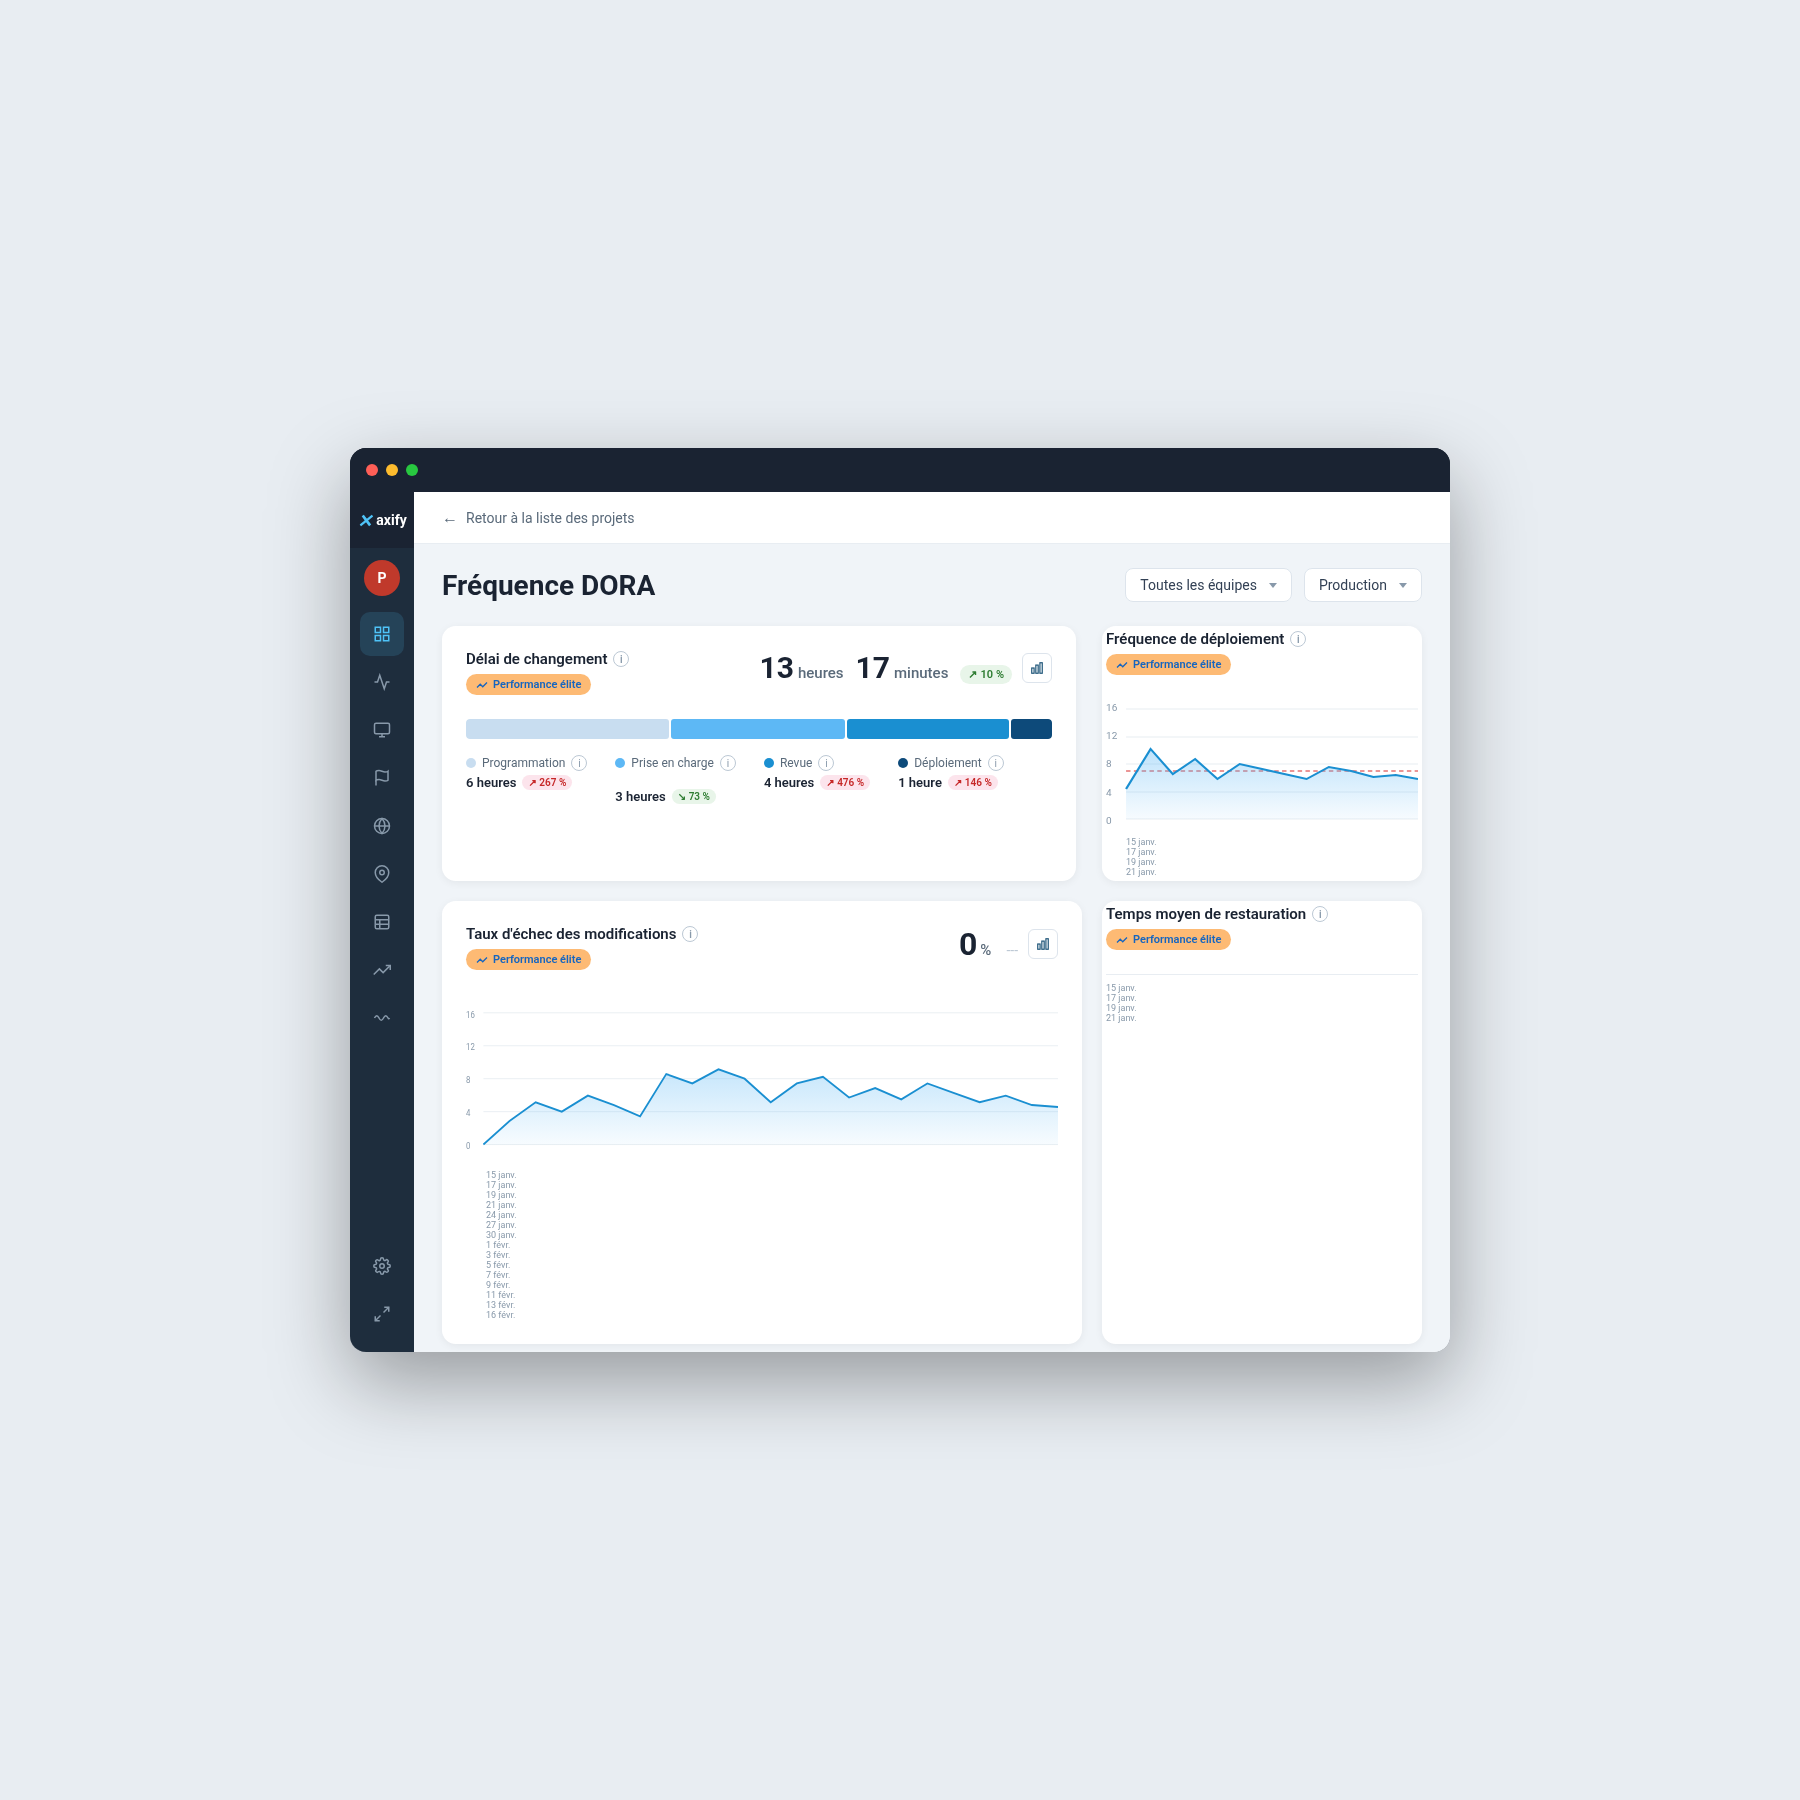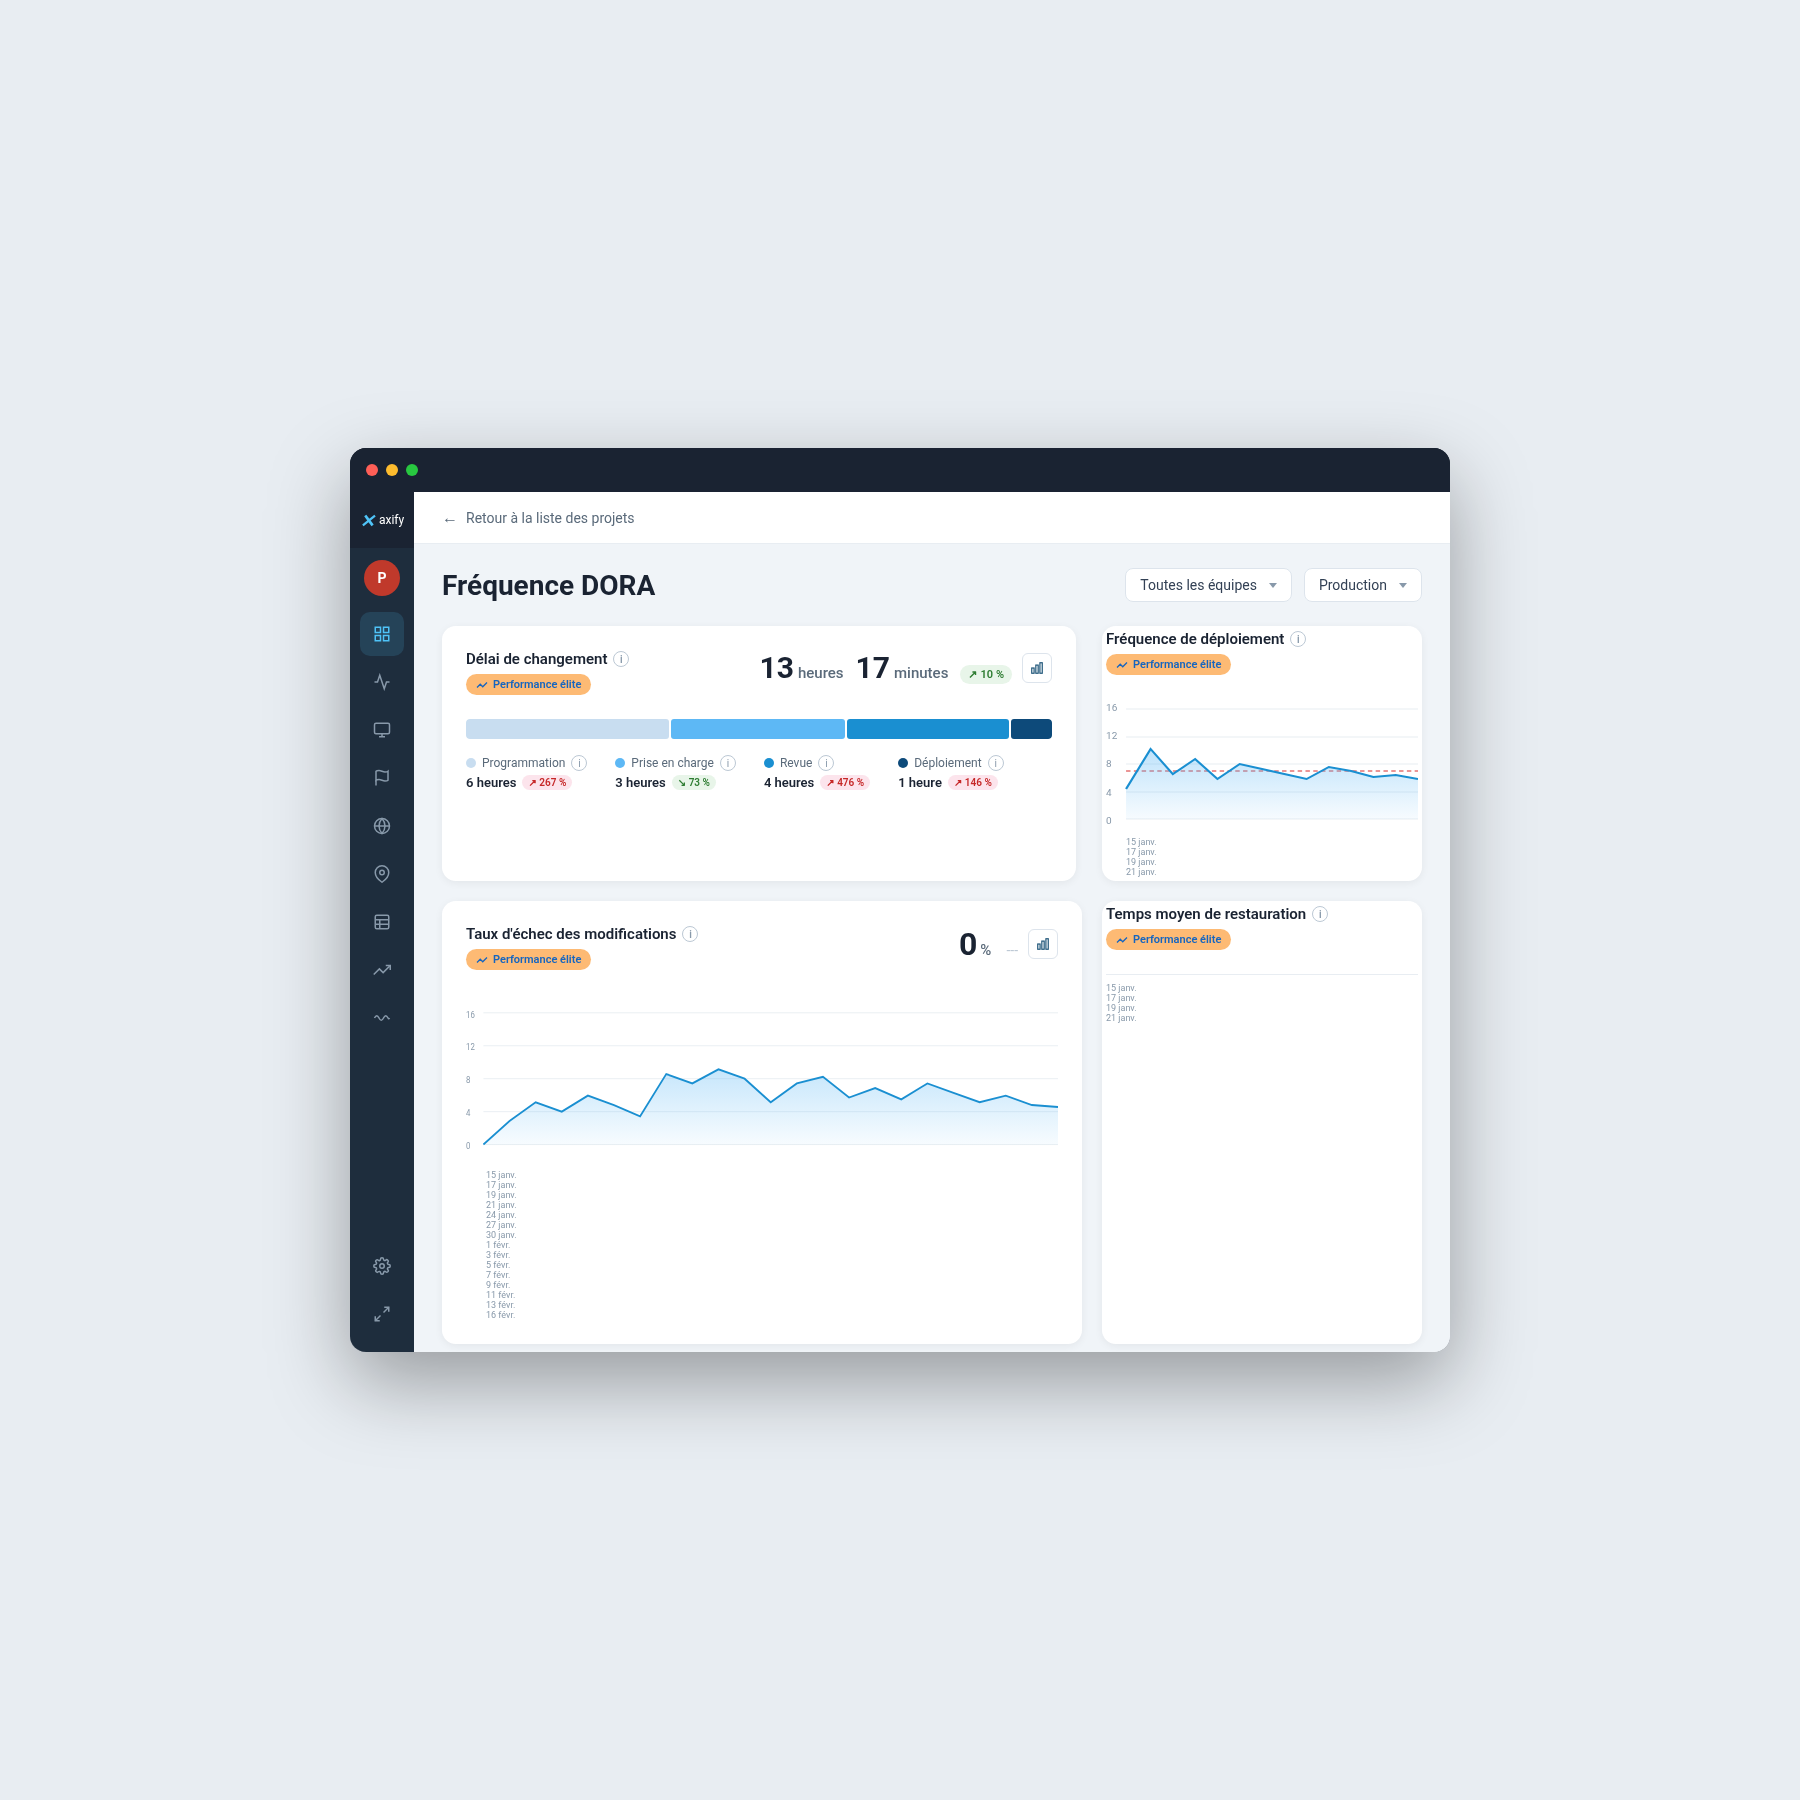--- a/index.html
+++ b/index.html
@@ -58,22 +58,22 @@
       width: 64px;
       height: 56px;
       background: #1a2332;
       display: flex;
       align-items: center;
       justify-content: center;
       gap: 4px;
     }
     .logo-text {
       color: white;
-      font-size: 12px;
-      font-weight: 400;
+      font-size: 14px;
+      font-weight: 700;
     }
 
     .sidebar-avatar {
       width: 36px;
       height: 36px;
       border-radius: 50%;
       background: #c0392b;
       color: white;
       display: flex;
       align-items: center;
@@ -606,21 +606,21 @@
                     <span class="legend-value">6 heures</span>
                     <span class="legend-badge-up">↗ 267 %</span>
                   </div>
                 </div>
                 <div class="legend-item">
                   <div class="legend-label">
                     <div class="legend-dot" style="background:#5db8f5;"></div>
                     <span>Prise en charge</span>
                     <div class="info-icon">i</div>
                   </div>
-                  <div style="display:flex;align-items:center;gap:6px;">
+                  <div style="display:flex;align-items:center;gap:6px;margin-top:14px;">
                     <span class="legend-value">3 heures</span>
                     <span class="legend-badge-down">↘ 73 %</span>
                   </div>
                 </div>
                 <div class="legend-item">
                   <div class="legend-label">
                     <div class="legend-dot" style="background:#1a8fd1;"></div>
                     <span>Revue</span>
                     <div class="info-icon">i</div>
                   </div>

